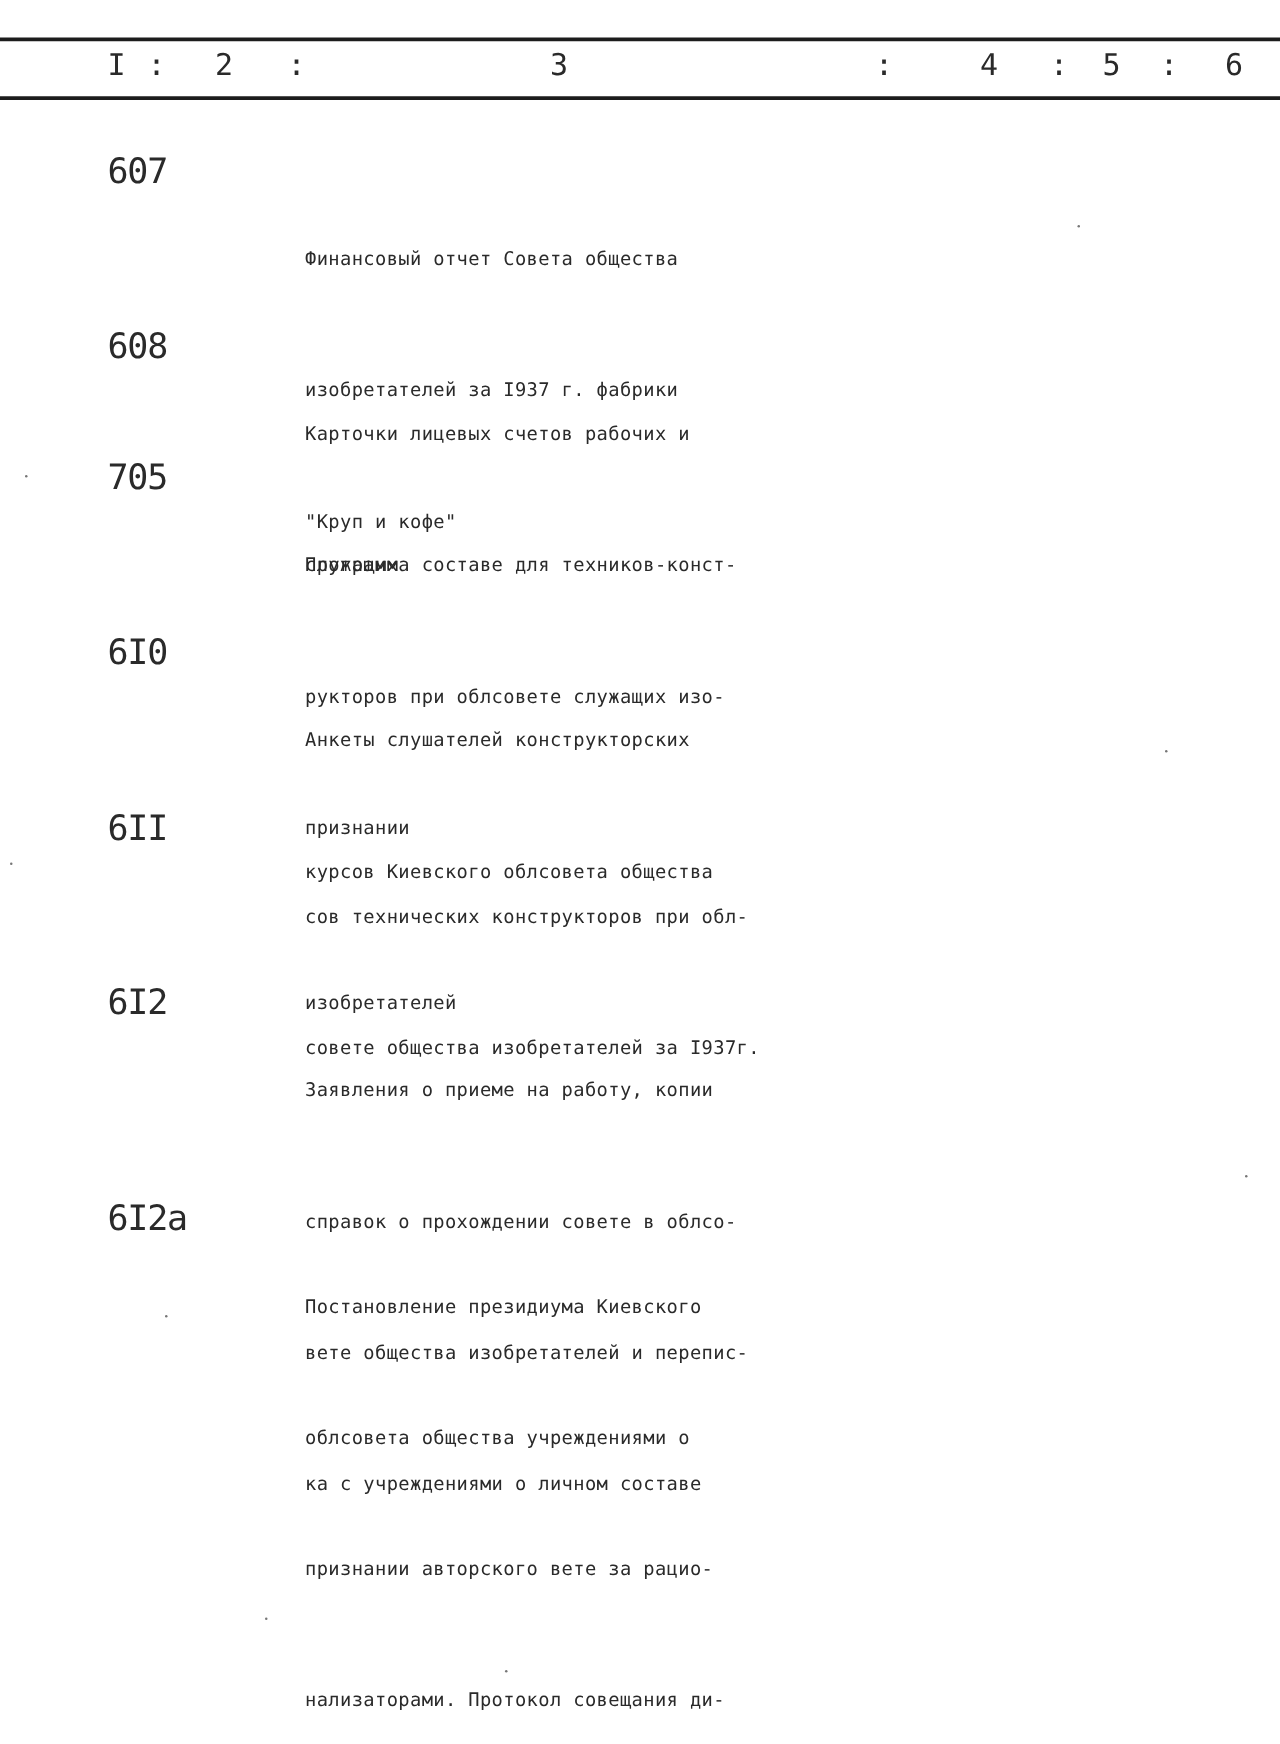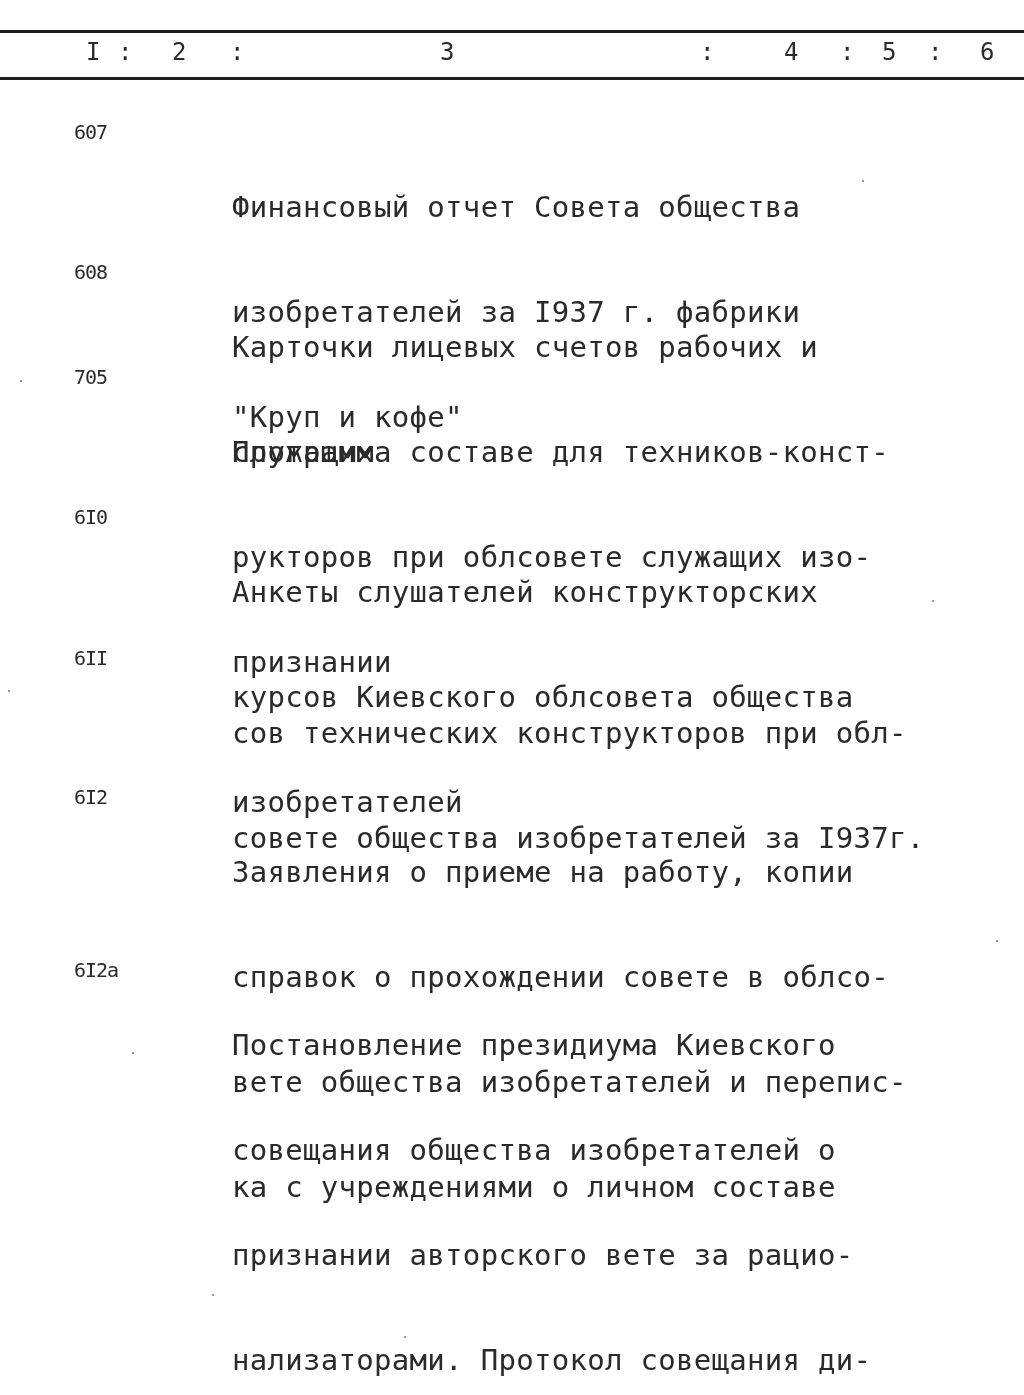--- a/index.html
+++ b/index.html
@@ -6,22 +6,22 @@
   body {
     width:1024px; height:1395px; background:#ffffff; position:relative; overflow:hidden;
     font-family:"DejaVu Sans Mono","Liberation Mono",monospace; color:#2a2a2a;
   }
   .rule { position:absolute; left:0; width:1024px; background:#1c1c1c; }
   .rule.top { top:30px; height:3px; }
   .rule.bottom { top:77px; height:3px; }
   .header { position:absolute; top:38px; left:0; width:1024px; height:36px; font-size:24px; }
   .header span { position:absolute; top:0; }
   .entry { position:absolute; left:0; width:1024px; }
-  .num { position:absolute; left:74px; top:0; font-size:20px; letter-spacing:-1px; }
-  .desc { position:absolute; left:232px; top:0; width:580px; font-size:29px; line-height:35px; white-space:pre; letter-spacing:0.3px; }
+  .num { position:absolute; left:86px; top:0; font-size:28px; letter-spacing:-1px; }
+  .desc { position:absolute; left:244px; top:0; width:580px; font-size:15px; line-height:35px; white-space:pre; letter-spacing:0.3px; }
   .desc div { height:35px; }
   .speck { position:absolute; width:2px; height:2px; background:#777; border-radius:1px; }
 </style>
 </head>
 <body>
 
 <div class="rule top"></div>
 
 <div class="header">
   <span style="left:86px">I</span>
@@ -89,21 +89,21 @@
     <div>справок о прохождении совете в облсо-</div>
     <div>вете общества изобретателей и перепис-</div>
     <div>ка с учреждениями о личном составе</div>
   </div>
 </div>
 
 <div class="entry" style="top:958px">
   <div class="num">6I2а</div>
   <div class="desc">
     <div>Постановление президиума Киевского</div>
-    <div>совещания общества изобретателей о</div>
+    <div>облсовета общества учреждениями о</div>
     <div>признании авторского вете за рацио-</div>
     <div>нализаторами. Протокол совещания ди-</div>
     
     
     
     
     
     
   </div>
 </div>

